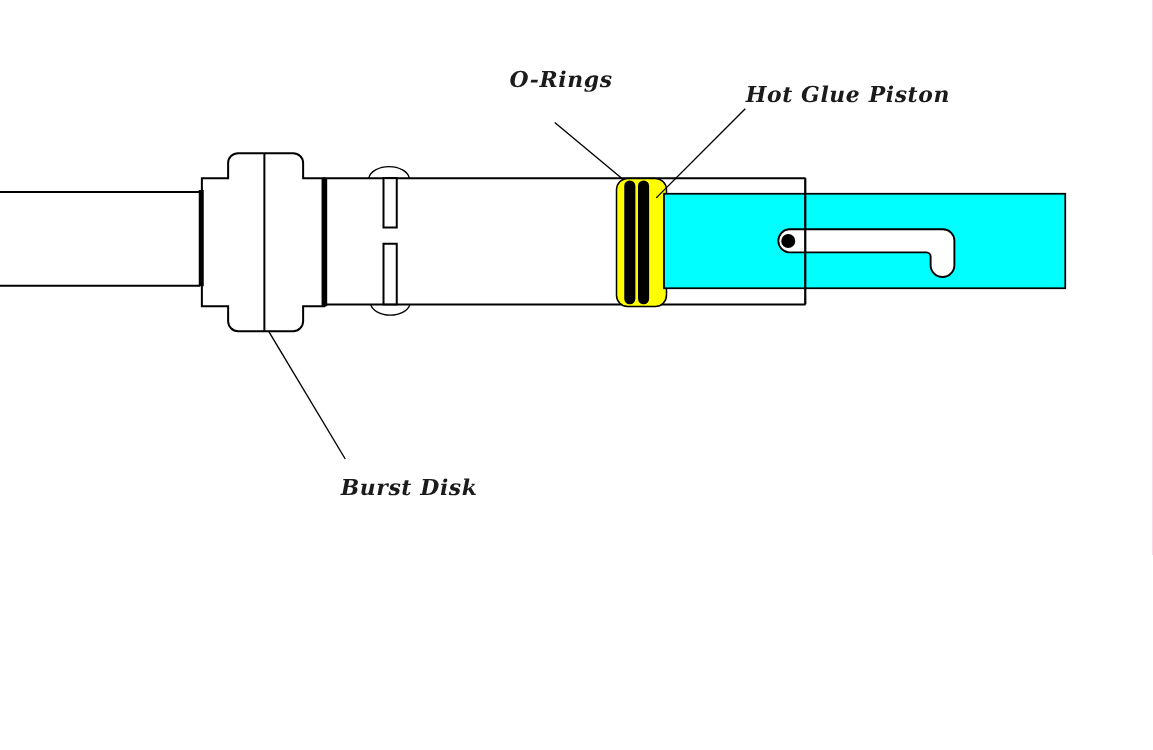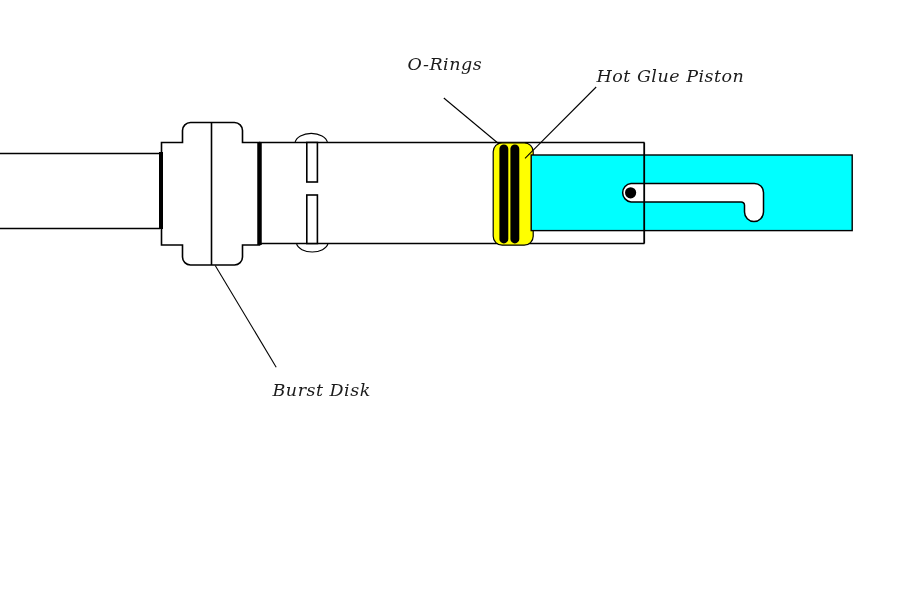--- a/index.html
+++ b/index.html
@@ -7,20 +7,21 @@
     padding: 0;
     background: #ffffff;
     font-family: "DejaVu Serif", serif;
   }
   .stage {
     position: relative;
     width: 922px;
     height: 444px;
     overflow: hidden;
     background: #ec4899;
+    font-weight: bold;
   }
   svg { display: block; }
   .ln {
     stroke: #000000;
     stroke-width: 1.6;
     fill: none;
   }
   .thin {
     stroke: #000000;
     stroke-width: 1.1;

